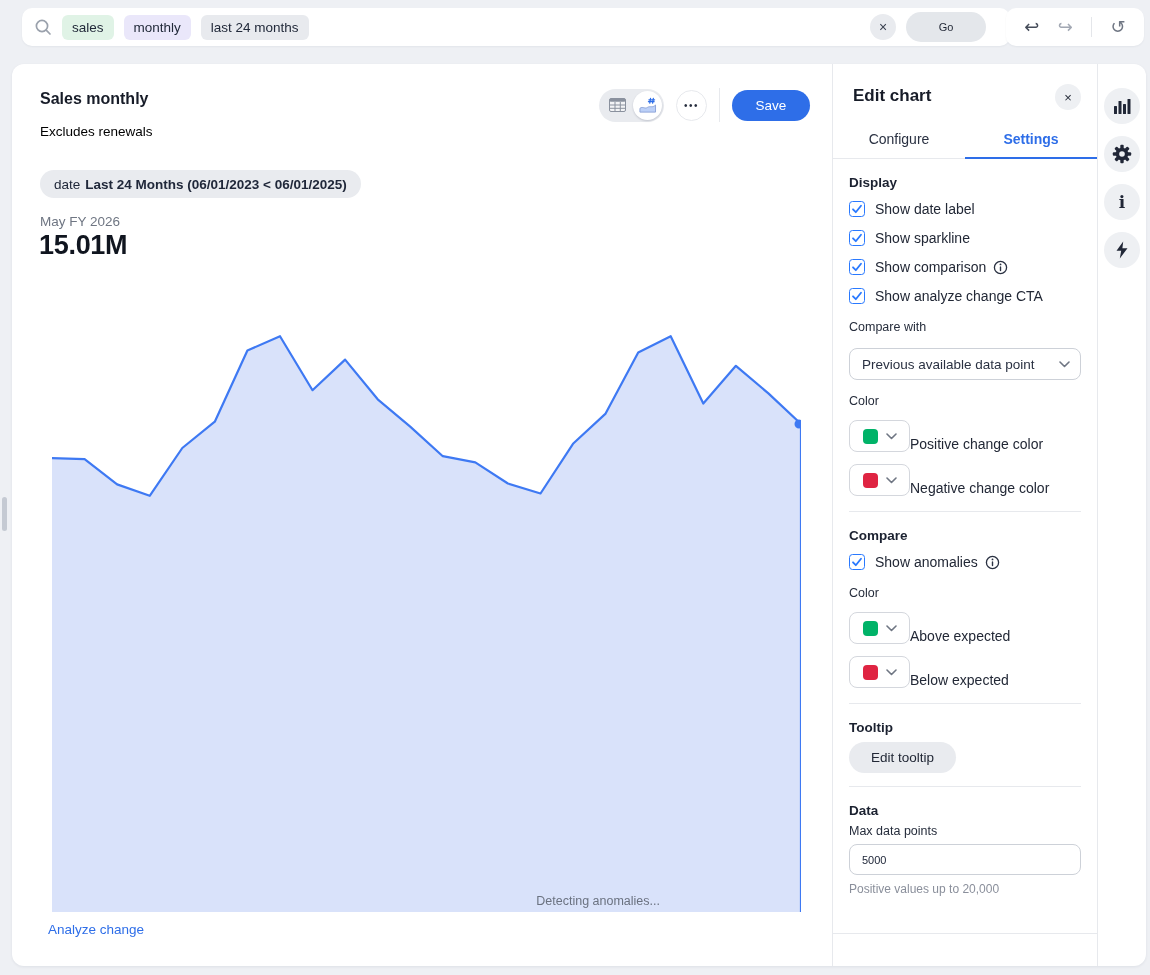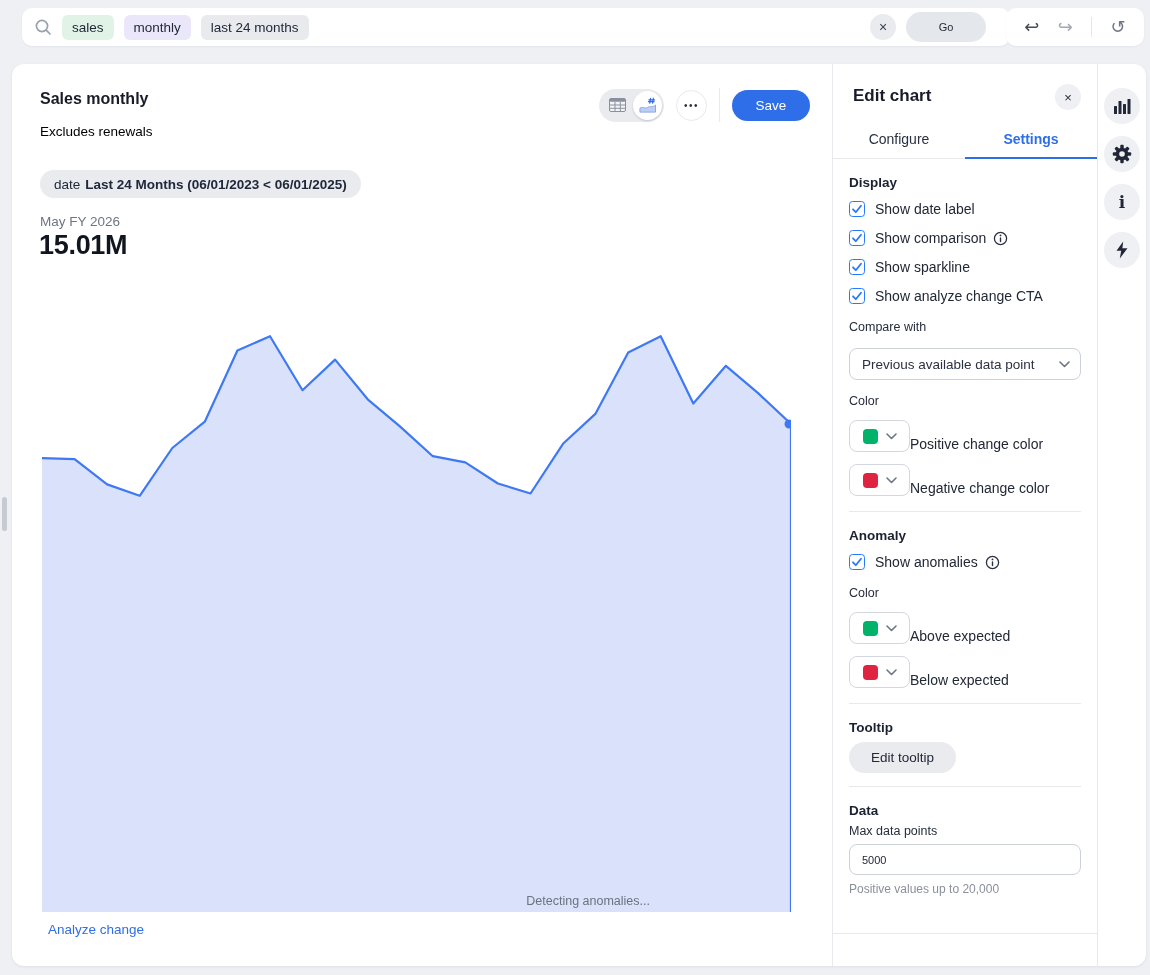--- a/index.html
+++ b/index.html
@@ -39,21 +39,21 @@
   .save-btn{height:31px;min-width:78px;border:none;border-radius:16px;background:#2e6ee8;color:#fff;font-size:13.5px;cursor:pointer}
 
   .filter-pill{position:absolute;left:28px;top:106px;background:#e9ebef;border-radius:14px;height:28px;
     display:inline-flex;align-items:center;padding:0 14px;font-size:13.5px;color:#20283a;white-space:nowrap}
   .filter-pill b{margin-left:5px;font-weight:700}
   .kpi-period{position:absolute;left:28px;top:150px;font-size:13.5px;color:#6f7683}
   .kpi-value{position:absolute;left:27px;top:166px;font-size:27px;font-weight:700;color:#10151f;letter-spacing:-.3px}
   .kpi-change{position:absolute;left:28px;top:206px;display:flex;align-items:center;gap:8px;font-size:13.5px;color:#6f7683}
   .change-badge{border-radius:4px;padding:3px 7px;font-size:13px;font-weight:500;white-space:nowrap}
 
-  .chart{position:absolute;left:30px;top:266px;width:616px;height:582px}
+  .chart{position:absolute;left:40px;top:266px;width:616px;height:582px}
   .chart svg{display:block}
   .chart-status{position:absolute;right:8px;bottom:4px;font-size:12.5px;color:#6b7280}
   .analyze-link{position:absolute;left:36px;top:858px;font-size:13.5px;color:#2e6ee8;text-decoration:none;cursor:pointer}
 
   
   .panel{position:absolute;left:820px;top:0;width:265px;height:100%;border-left:1px solid #e7e9ed}
   .panel-header{position:relative;height:64px}
   .panel-title{position:absolute;left:20px;top:22px;font-size:17px;font-weight:700;color:#171c28}
   .panel-close{position:absolute;right:16px;top:20px;width:26px;height:26px;border-radius:50%;background:#eef0f3;border:none;
     color:#1f2533;font-size:13px;display:flex;align-items:center;justify-content:center;cursor:pointer}
@@ -195,43 +195,43 @@
             </svg>
           </span>
         <span class="check-label">Show date label</span>
       </div>
       <div class="check-row">
         <span class="checkbox">
             <svg width="12" height="12" viewBox="0 0 12 12">
               <polyline points="2,6.3 4.8,9.2 10,2.8" fill="none" stroke="#2979ff" stroke-width="1.8" stroke-linecap="round" stroke-linejoin="round"></polyline>
             </svg>
           </span>
+        <span class="check-label">Show sparkline</span>
+      </div>
+      <div class="check-row">
+        <span class="checkbox">
+            <svg width="12" height="12" viewBox="0 0 12 12">
+              <polyline points="2,6.3 4.8,9.2 10,2.8" fill="none" stroke="#2979ff" stroke-width="1.8" stroke-linecap="round" stroke-linejoin="round"></polyline>
+            </svg>
+          </span>
         <span class="check-label">
             <span>Show comparison</span>
           <svg width="15" height="15" viewBox="0 0 16 16">
               <circle cx="8" cy="8" r="6.5" fill="none" stroke="#2a3142" stroke-width="1.4"></circle>
               <line x1="8" y1="7.4" x2="8" y2="11.2" stroke="#2a3142" stroke-width="1.5" stroke-linecap="round"></line>
               <circle cx="8" cy="4.7" r="1" fill="#2a3142"></circle>
             </svg>
           </span>
       </div>
       <div class="check-row">
         <span class="checkbox">
             <svg width="12" height="12" viewBox="0 0 12 12">
               <polyline points="2,6.3 4.8,9.2 10,2.8" fill="none" stroke="#2979ff" stroke-width="1.8" stroke-linecap="round" stroke-linejoin="round"></polyline>
             </svg>
           </span>
-        <span class="check-label">Show sparkline</span>
-      </div>
-      <div class="check-row">
-        <span class="checkbox">
-            <svg width="12" height="12" viewBox="0 0 12 12">
-              <polyline points="2,6.3 4.8,9.2 10,2.8" fill="none" stroke="#2979ff" stroke-width="1.8" stroke-linecap="round" stroke-linejoin="round"></polyline>
-            </svg>
-          </span>
         <span class="check-label">Show analyze change CTA</span>
       </div>
 
       <div class="sub-label">Compare with</div>
       <div class="select">
         <span class="select-value">Previous available data point</span>
         <svg width="11" height="7" viewBox="0 0 11 7">
             <polyline points="1,1 5.5,5.5 10,1" fill="none" stroke="#6f7683" stroke-width="1.6" stroke-linecap="round" stroke-linejoin="round"></polyline>
           </svg>
       </div>
@@ -250,21 +250,21 @@
         <button class="swatch-btn">
           <span class="swatch" style="background: rgb(223, 36, 66);"></span>
           <svg width="11" height="7" viewBox="0 0 11 7">
               <polyline points="1,1 5.5,5.5 10,1" fill="none" stroke="#6f7683" stroke-width="1.6" stroke-linecap="round" stroke-linejoin="round"></polyline>
             </svg>
         </button>
         <span class="swatch-label">Negative change color</span>
       </div>
 
       <div class="divider"></div>
-      <div class="sec-heading">Anomaly</div>
+      <div class="sec-heading">Compare</div>
       <div class="check-row">
         <span class="checkbox">
             <svg width="12" height="12" viewBox="0 0 12 12">
               <polyline points="2,6.3 4.8,9.2 10,2.8" fill="none" stroke="#2979ff" stroke-width="1.8" stroke-linecap="round" stroke-linejoin="round"></polyline>
             </svg>
           </span>
         <span class="check-label">
             <span>Show anomalies</span>
           <svg width="15" height="15" viewBox="0 0 16 16">
               <circle cx="8" cy="8" r="6.5" fill="none" stroke="#2a3142" stroke-width="1.4"></circle>

